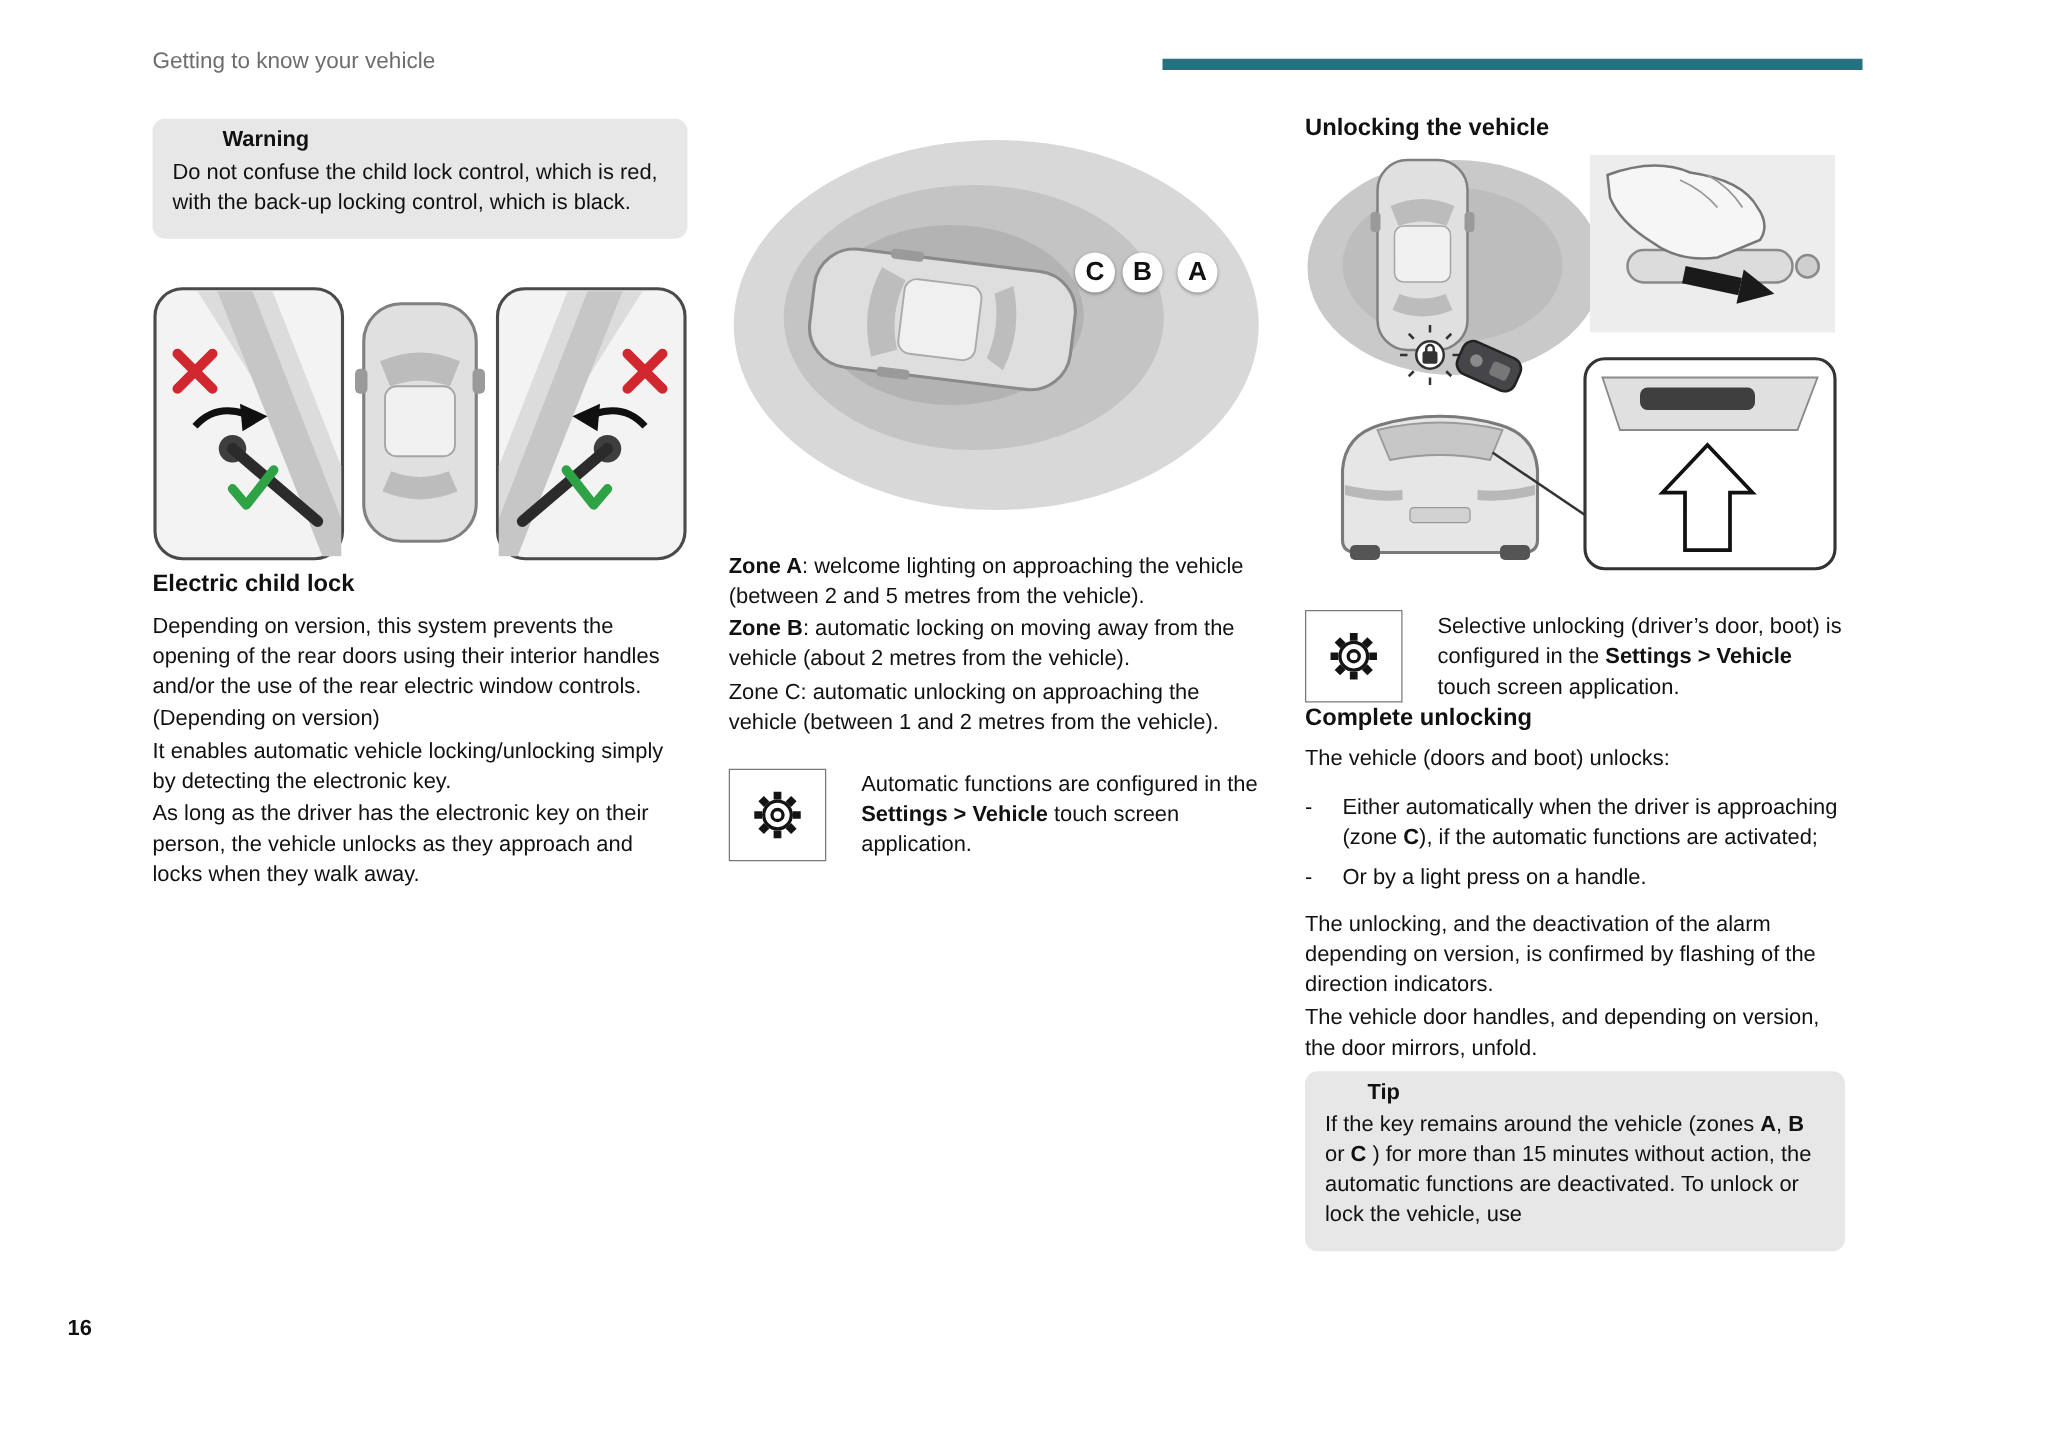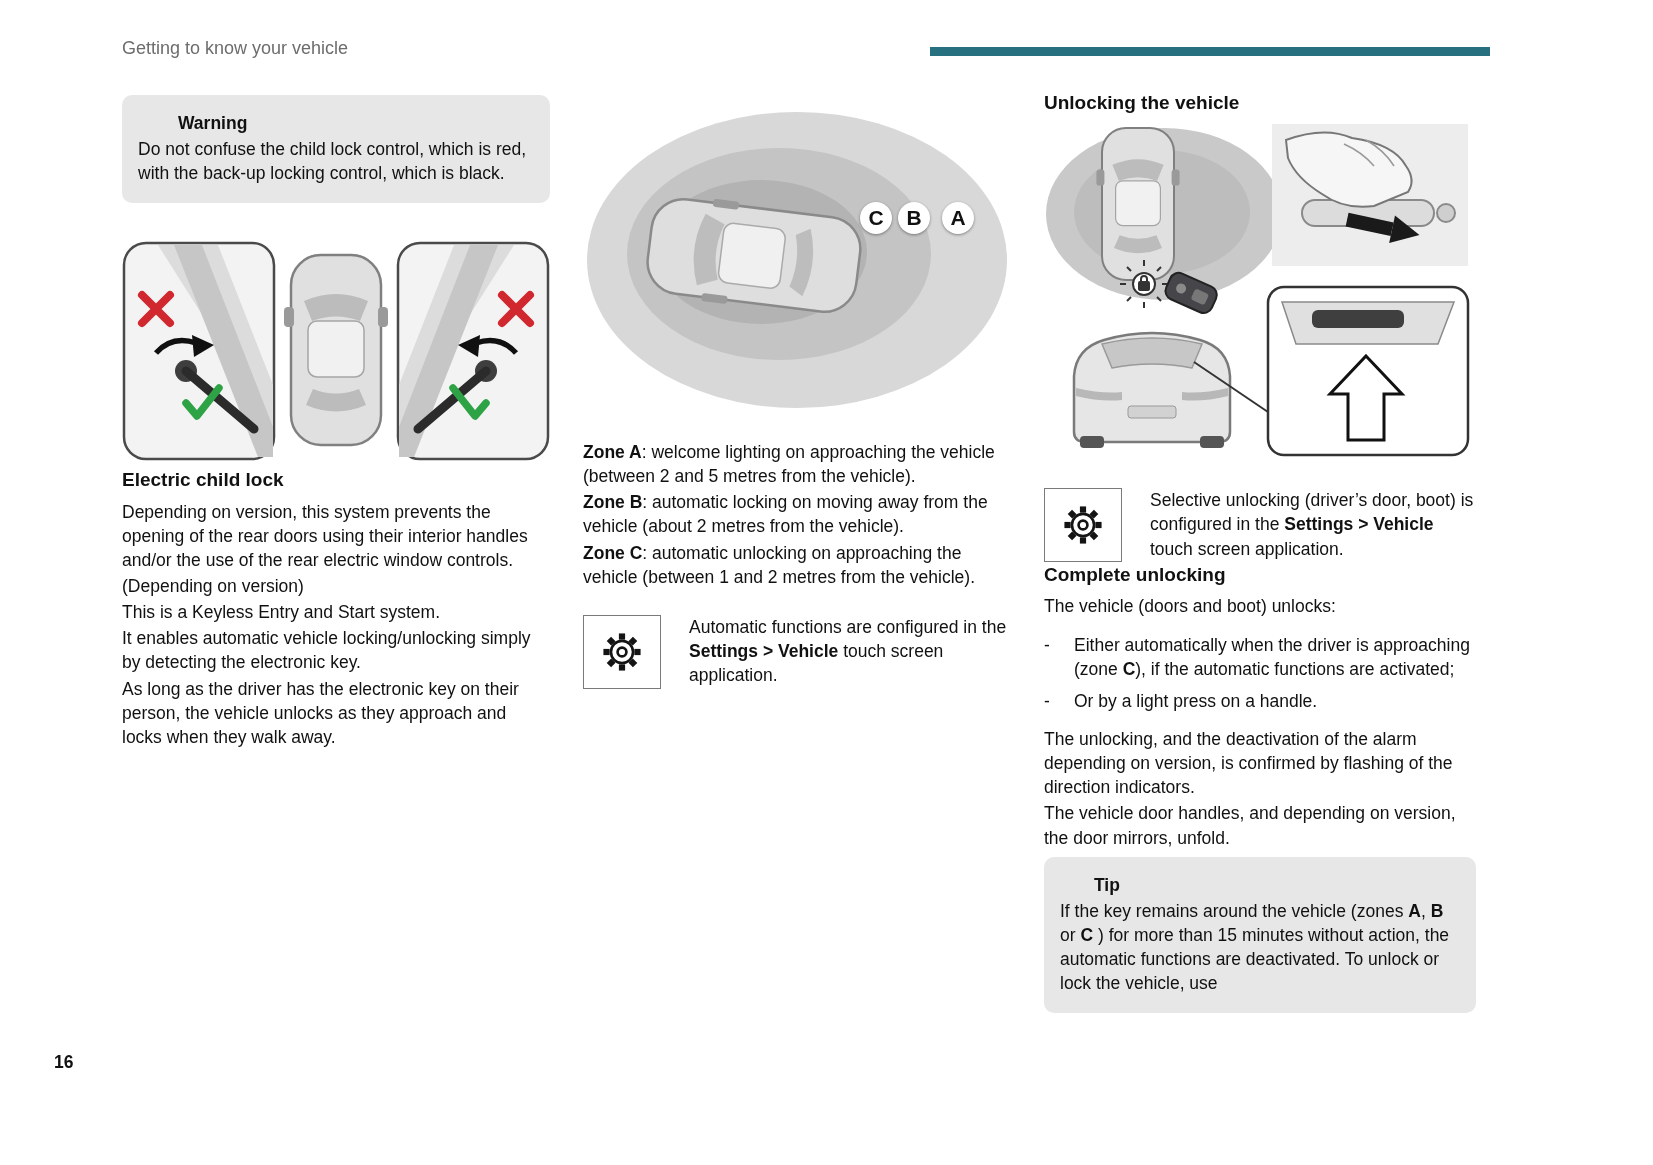--- a/index.html
+++ b/index.html
@@ -24,21 +24,21 @@
   .col2{left:583px;width:428px;}
   .col3{left:1044px;width:432px;}
 
   h2.sec{font-size:19px;font-weight:700;margin:0 0 6px 0;}
   .para{margin:0 0 2px 0;}
   .gap-top-sm{margin-top:14px;}
   .gap-top-md{margin-top:26px;}
   .gap-top-lg{margin-top:34px;}
 
   
-  .note-box{background:var(--box-gray);border-radius:10px;padding:16px 20px 18px 16px;margin-top:7px;}
+  .note-box{background:var(--box-gray);border-radius:10px;padding:4px 20px 18px 16px;margin-top:7px;}
   .note-title{font-weight:700;display:block;margin-bottom:2px;}
   .warn-icon{float:left;width:24px;margin:2px 14px 4px 2px;}
   .warn-icon .bar{width:15px;height:30px;background:var(--warning-red);border-radius:3px;margin:0 auto;}
   .warn-icon .dot{width:15px;height:10px;background:var(--warning-red);border-radius:2px;margin:5px auto 0 auto;}
   .tip-icon{float:left;width:14px;margin:2px 16px 2px 4px;}
   .tip-icon .dot{width:13px;height:11px;background:var(--tip-blue);border-radius:2px;margin-bottom:4px;}
   .tip-icon .bar{width:13px;height:27px;background:var(--tip-blue);border-radius:2px;}
 
   .illus{position:relative;}
   .illus svg{display:block;}
@@ -150,21 +150,20 @@
         <g>
             <use href="#carTop" transform="translate(169,18)"></use>
           </g>
       </svg>
     </div>
 
     <h2 class="sec gap-top-md">Electric child lock</h2>
     <p class="para">Depending on version, this system prevents the opening of the rear doors using their interior handles and/or the use of the rear electric window controls.</p>
 
     <p class="para">(Depending on version)</p>
-    <p class="para">This is a Keyless Entry and Start system.</p>
     <p class="para">It enables automatic vehicle locking/unlocking simply by detecting the electronic key.</p>
     <p class="para">As long as the driver has the electronic key on their person, the vehicle unlocks as they approach and locks when they walk away.</p>
   </div>
 
   <div class="col col2">
 
     <div class="illus gap-top-sm" style="height:312px">
       <svg viewBox="0 0 428 312" width="428" height="312">
         <ellipse cx="214" cy="158" rx="210" ry="148" fill="#d8d8d8"></ellipse>
         <ellipse cx="196" cy="152" rx="152" ry="106" fill="#c4c4c4"></ellipse>
@@ -174,21 +173,21 @@
           </g>
       </svg>
       <div class="zone-badge" style="left:277px;top:100px">C</div>
       <div class="zone-badge" style="left:315px;top:100px">B</div>
       <div class="zone-badge" style="left:359px;top:100px">A</div>
     </div>
 
     <div class="gap-top-md">
       <p class="para"><span style="font-weight: 700;">Zone A</span><span>: welcome lighting on approaching the vehicle (between 2 and 5 metres from the vehicle).</span></p>
       <p class="para"><span style="font-weight: 700;">Zone B</span><span>: automatic locking on moving away from the vehicle (about 2 metres from the vehicle).</span></p>
-      <p class="para"><span style="font-weight: 700; text-align: right;">Zone C</span><span>: automatic unlocking on approaching the vehicle (between 1 and 2 metres from the vehicle).</span></p>
+      <p class="para"><span style="font-weight: 400; text-align: right;">Zone C</span><span>: automatic unlocking on approaching the vehicle (between 1 and 2 metres from the vehicle).</span></p>
     </div>
 
     <div class="info-row gap-top-md">
       <div class="gear-box">
         <svg viewBox="0 0 52 52" width="46" height="46">
             <use href="#gearIcon"></use>
           </svg>
       </div>
       <div class="txt"><span>Automatic functions are configured in the </span><span style="font-weight: 700;">Settings &gt; Vehicle</span><span> touch screen application.</span></div>
     </div>

